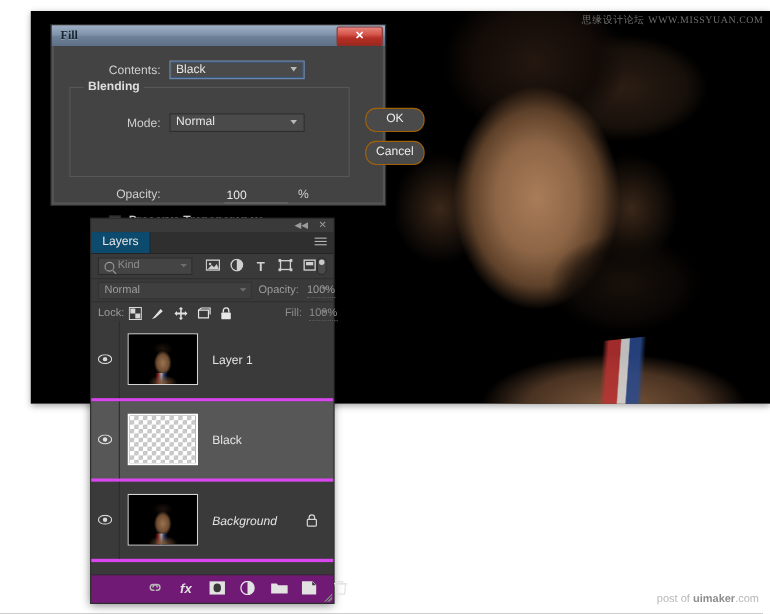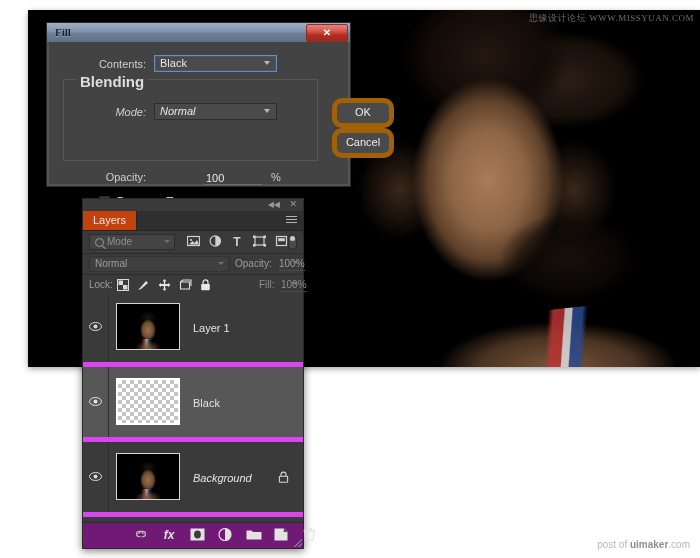--- a/index.html
+++ b/index.html
@@ -102,34 +102,34 @@
     width:7px;height:7px;
   }
   .ps-select .chev:before{
     content:"";position:absolute;left:0;top:1px;
     border-left:3.5px solid transparent;border-right:3.5px solid transparent;
     border-top:4px solid #b9b9b9;
   }
 
   #btn-ok,#btn-cancel{
     position:absolute;width:52px;height:20px;
-    border:5px solid #a16207;border-radius:10px;
+    border:1px solid #a16207;border-radius:10px;
     background:#4a4a4a;color:#ececec;font-size:11px;
     line-height:18px;text-align:center;cursor:pointer;
   }
   #btn-ok{left:283px;top:56px;}
   #btn-cancel{left:283px;top:86px;}
 
   #blending-group{
     position:absolute;left:14px;top:37px;width:253px;height:80px;
     border:1px solid #575757;
   }
   #blending-legend{
     position:absolute;left:12px;top:-7px;background:#434343;
-    padding:0 4px;font-size:15px;color:#dedede;font-weight:bold;
+    padding:0 4px;font-size:11px;color:#dedede;font-weight:bold;
   }
 
   #opacity-input{
     position:absolute;left:155px;top:129px;width:58px;height:14px;
     border:none;border-bottom:1px solid #6e6e6e;
     background:transparent;color:#e8e8e8;font-size:11px;
     font-family:"Liberation Sans",sans-serif;padding:0 0 0 2px;box-sizing:border-box;
     outline:none;
   }
   #opacity-pct{position:absolute;left:222px;top:129px;font-size:11px;color:#cfcfcf;}
@@ -150,21 +150,21 @@
     height:12px;background:#3a3a3a;position:relative;border-bottom:none;
   }
   #collapse-icon{position:absolute;right:23px;top:1px;font-size:8px;color:#9a9a9a;cursor:pointer;}
   #panel-close{position:absolute;right:6px;top:0px;font-size:9px;color:#9a9a9a;cursor:pointer;}
 
   #panel-tabs{
     height:19px;background:#2f2f2f;position:relative;border-bottom:1px solid #242424;
   }
   #tab-layers{
     position:absolute;left:0;top:0;height:19px;padding:0 10px;
-    background:#c2410c;color:#e8e8e8;font-size:11px;line-height:19px;
+    background:#0c4a6e;color:#e8e8e8;font-size:11px;line-height:19px;
     border-right:1px solid #242424;cursor:pointer;text-align:center;
   }
   #panel-menu{
     position:absolute;right:6px;top:5px;width:11px;height:9px;cursor:pointer;
   }
   #panel-menu i{display:block;height:1px;background:#b5b5b5;margin-bottom:2px;}
 
   #filter-row{
     height:22px;background:#3a3a3a;position:relative;border-bottom:1px solid #2c2c2c;
   }
@@ -215,21 +215,21 @@
   #lock-label{position:absolute;left:6px;top:4px;color:#9d9d9d;font-size:10px;}
   .lock-ico{position:absolute;top:4px;width:13px;height:12px;cursor:pointer;color:#d8d8d8;}
   #fill-label{position:absolute;left:176px;top:4px;color:#8d8d8d;font-size:10px;}
   #fill-value{position:absolute;left:198px;top:4px;color:#8d8d8d;font-size:10px;
     border-bottom:1px dotted #5c5c5c;padding-bottom:1px;cursor:pointer;}
   #fill-chev{position:absolute;right:5px;top:7px;
     border-left:3px solid transparent;border-right:3px solid transparent;border-top:3.5px solid #7d7d7d;}
 
   #layer-list{position:absolute;left:0;top:93px;right:0;bottom:25px;background:#3a3a3a;}
   .layer-row{
-    position:relative;height:70px;border-bottom:5px solid #d946ef;
+    position:relative;height:70px;border-bottom:3px solid #d946ef;
     background:#3a3a3a;cursor:pointer;
   }
   .layer-row.selected{background:#575757;}
   .eye-cell{
     position:absolute;left:0;top:0;width:25px;height:100%;
     border-right:1px solid #2e2e2e;
   }
   .eye-icon{
     position:absolute;left:6px;top:30px;width:13px;height:9px;cursor:pointer;
   }
@@ -321,21 +321,21 @@
       <span class="ps-select focused" style="width:123px;margin-left:8px;">
         <span>Black</span>
         <span class="chev"></span>
       </span>
     </div>
 
     <fieldset id="blending-group" style="margin:0;padding:0;">
       <span id="blending-legend">Blending</span>
     </fieldset>
 
-    <div class="fld-row" style="left:14px;top:61px;width:255px;font-style:italic;">
+    <div class="fld-row" style="left:14px;top:61px;width:255px;">
       <span class="fld-label" style="width:83px;">Mode:</span>
       <span class="ps-select" style="width:123px;margin-left:8px;">
         <span>Normal</span>
         <span class="chev"></span>
       </span>
     </div>
 
     <div class="fld-row" style="left:14px;top:129px;width:130px;">
       <span class="fld-label" style="width:83px;">Opacity:</span>
     </div>
@@ -364,21 +364,21 @@
     <div id="tab-layers">Layers</div>
     <div id="panel-menu">
         <i></i>
         <i></i>
         <i></i>
       </div>
   </div>
 
   <div id="filter-row">
     <div id="kind-select">
-      <span>Mode</span>
+      <span>Kind</span>
       <span class="kchev"></span>
     </div>
     <span id="search-icon"></span>
 
     <span class="filter-ico" style="left:103px;">
       <svg width="13" height="12" viewBox="0 0 13 12">
           <rect x="0.5" y="1.5" width="12" height="9" fill="none" stroke="#d0d0d0" stroke-width="1.2"></rect>
           <circle cx="4" cy="5" r="1.1" fill="#d0d0d0"></circle>
           <path d="M2 9.5L5.5 6l2 2 2.5-3 2 4.5z" fill="#d0d0d0"></path>
         </svg>

